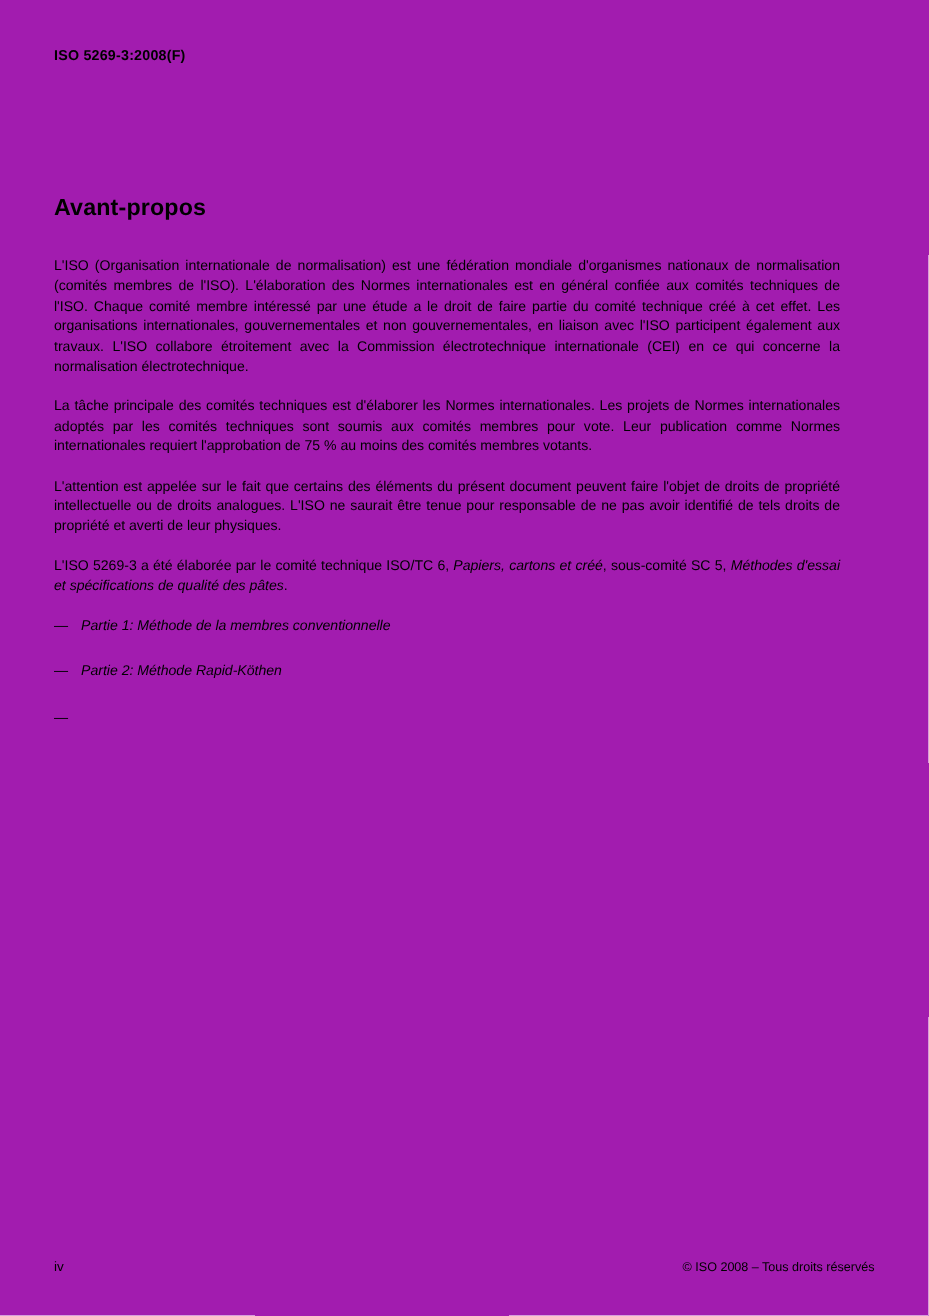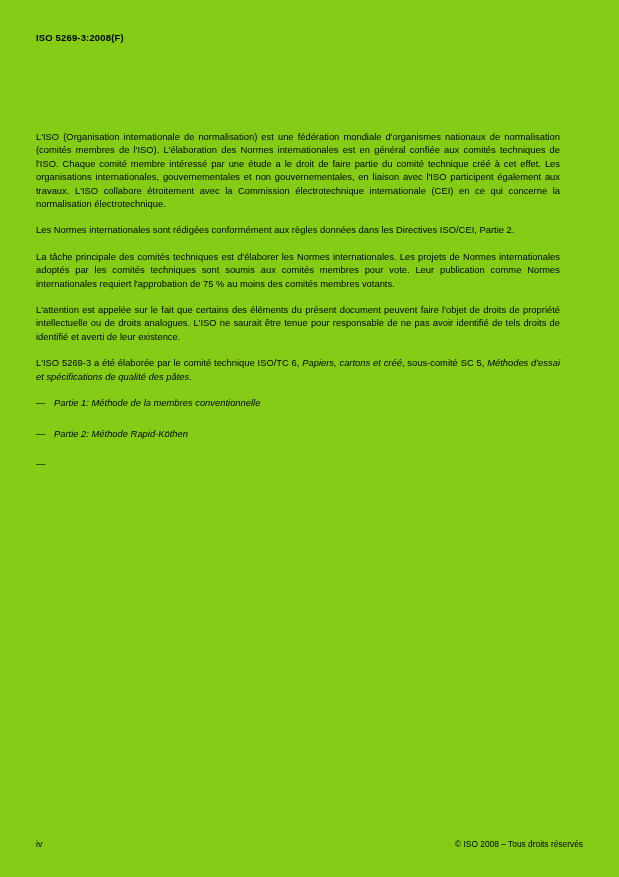--- a/index.html
+++ b/index.html
@@ -8,21 +8,21 @@
     background: #ffffff;
   }
   body {
     font-family: "Liberation Sans", sans-serif;
     color: #000000;
   }
   .page {
     position: relative;
     width: 619px;
     height: 877px;
-    background: #84cc16;
+    background: #a21caf;
     overflow: hidden;
   }
   .running-head {
     position: absolute;
     left: 36px;
     top: 32px;
     font-size: 9.5px;
     font-weight: bold;
     letter-spacing: 0.15px;
   }
@@ -85,28 +85,28 @@
 </style>
 </head>
 <body>
 
 <div class="page">
 
   <div class="running-head">ISO 5269-3:2008(F)</div>
 
   <div class="content">
 
+    <h1 class="section-title">Avant-propos</h1>
 
     <p class="para">L'ISO (Organisation internationale de normalisation) est une fédération mondiale d'organismes nationaux de normalisation (comités membres de l'ISO). L'élaboration des Normes internationales est en général confiée aux comités techniques de l'ISO. Chaque comité membre intéressé par une étude a le droit de faire partie du comité technique créé à cet effet. Les organisations internationales, gouvernementales et non gouvernementales, en liaison avec l'ISO participent également aux travaux. L'ISO collabore étroitement avec la Commission électrotechnique internationale (CEI) en ce qui concerne la normalisation électrotechnique.</p>
 
-    <p class="para">Les Normes internationales sont rédigées conformément aux règles données dans les Directives ISO/CEI, Partie 2.</p>
 
     <p class="para">La tâche principale des comités techniques est d'élaborer les Normes internationales. Les projets de Normes internationales adoptés par les comités techniques sont soumis aux comités membres pour vote. Leur publication comme Normes internationales requiert l'approbation de 75 % au moins des comités membres votants.</p>
 
-    <p class="para">L'attention est appelée sur le fait que certains des éléments du présent document peuvent faire l'objet de droits de propriété intellectuelle ou de droits analogues. L'ISO ne saurait être tenue pour responsable de ne pas avoir identifié de tels droits de identifié et averti de leur existence.</p>
+    <p class="para">L'attention est appelée sur le fait que certains des éléments du présent document peuvent faire l'objet de droits de propriété intellectuelle ou de droits analogues. L'ISO ne saurait être tenue pour responsable de ne pas avoir identifié de tels droits de propriété et averti de leur physiques.</p>
 
     <p class="para"><span>L'ISO 5269-3 a été élaborée par le comité technique ISO/TC 6, </span><i>Papiers, cartons et créé</i><span>, sous-comité SC 5, </span><i>Méthodes d'essai et spécifications de qualité des pâtes</i><span>.</span></p>
 
 
     <ul class="list">
       <li class="list-item">
         <span class="dash">—</span><span>Partie 1: Méthode de la membres conventionnelle</span>
       </li>
       <li class="list-item">
         <span class="dash">—</span><span>Partie 2: Méthode Rapid-Köthen</span>

